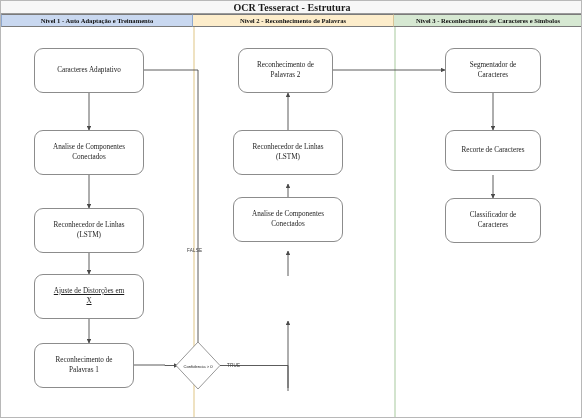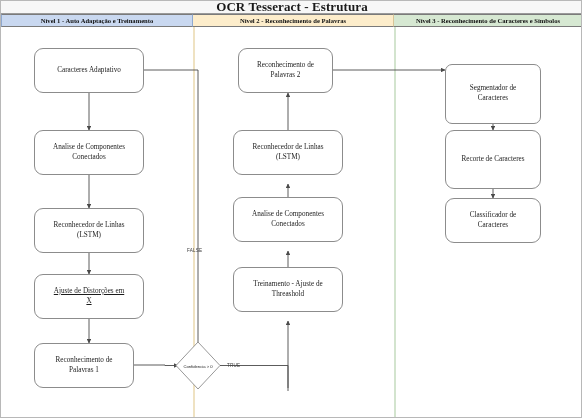--- a/index.html
+++ b/index.html
@@ -26,21 +26,21 @@
     left: 0; top: 0;
     width: 582px; height: 13px;
     background: #f7f7f7;
     border-bottom: 1px solid #9a9a9a;
     box-sizing: border-box;
     display: flex;
     align-items: center;
     justify-content: center;
   }
   .title-bar-text {
-    font-size: 13px;
+    font-size: 10px;
     font-weight: bold;
     color: #1a1a1a;
     letter-spacing: 0.1px;
     white-space: nowrap;
   }
 
   
   .level-band {
     position: absolute;
     left: 0; top: 13px;
@@ -216,29 +216,26 @@
   </div>
 
   <div class="node" style="left:232px; top:129px; width:110px; height:45px;">
     <span>Reconhecedor de Linhas<br>(LSTM)</span>
   </div>
 
   <div class="node" style="left:232px; top:196px; width:110px; height:45px;">
     <span>Analise de Componentes<br>Conectados</span>
   </div>
 
-  <div class="node" style="left:232px; top:266px; width:110px; height:45px;">
-    <span>Treinamento - Ajuste de<br>Threashold</span>
-  </div>
-
-  <div class="node" style="left:444px; top:63px; width:96px; height:60px;border-radius:7px;">
+
+  <div class="node" style="left:444px; top:47px; width:96px; height:45px;">
     <span>Segmentador de<br>Caracteres</span>
   </div>
 
-  <div class="node" style="left:444px; top:129px; width:96px; height:59px;">
+  <div class="node" style="left:444px; top:129px; width:96px; height:41px;">
     <span>Recorte de Caracteres</span>
   </div>
 
   <div class="node" style="left:444px; top:197px; width:96px; height:45px;">
     <span>Classificador de<br>Caracteres</span>
   </div>
 
 </div>
 
 </body></html>

